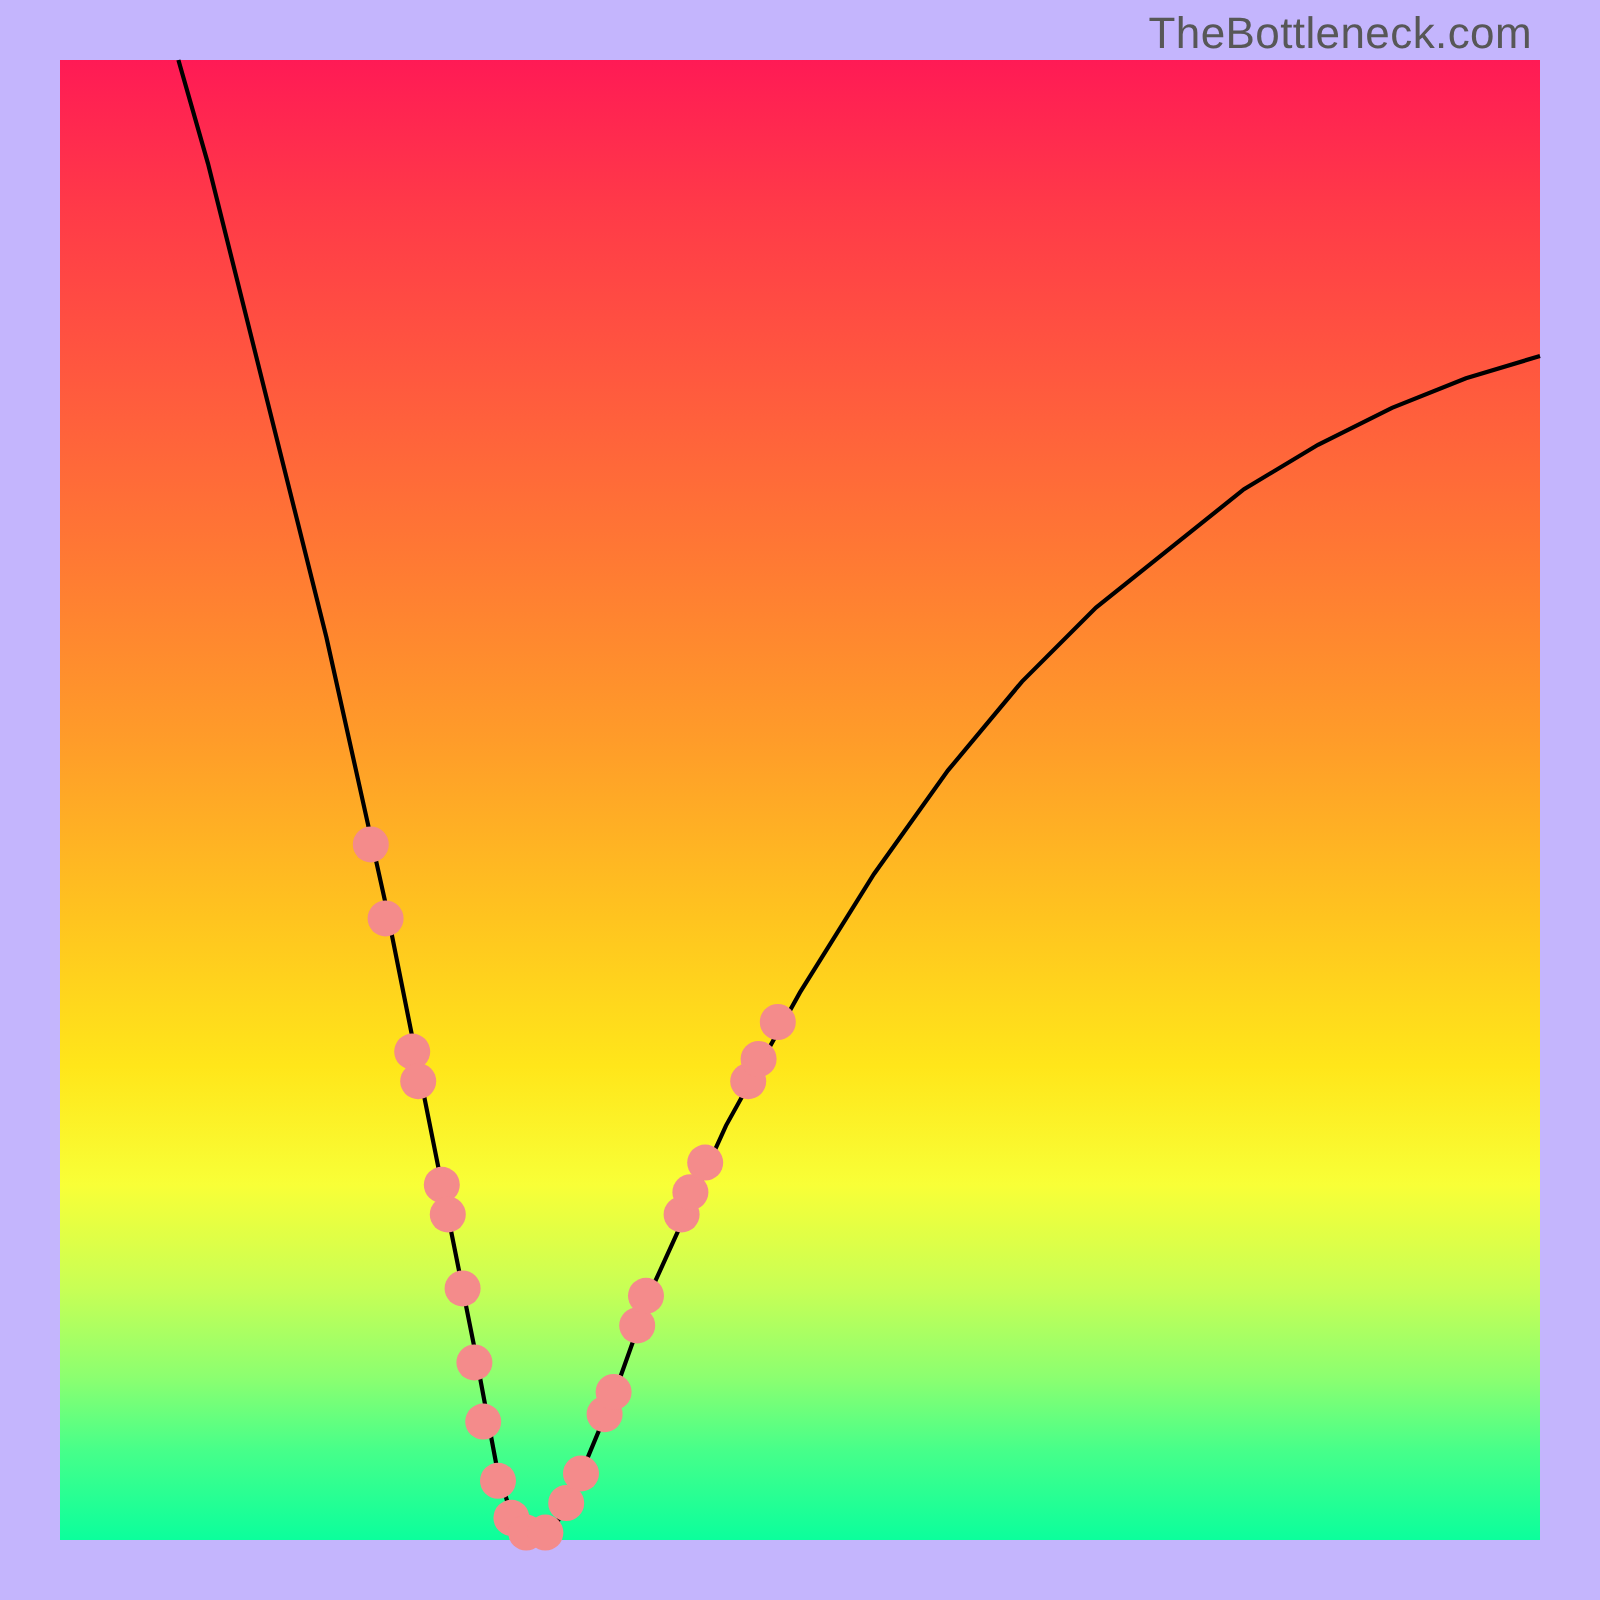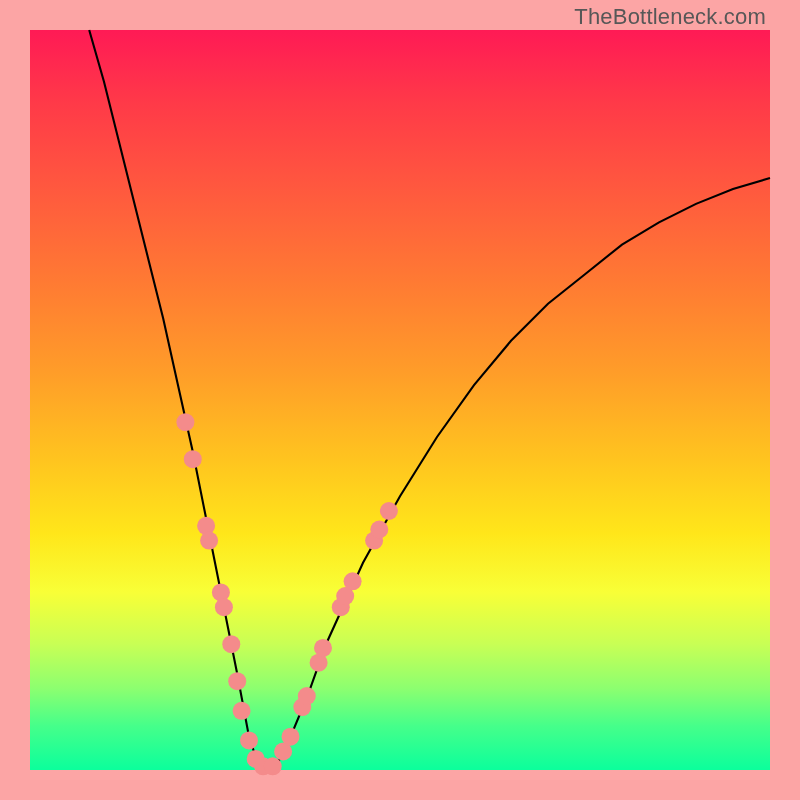--- a/index.html
+++ b/index.html
@@ -7,21 +7,21 @@
     padding: 0;
     width: 800px;
     height: 800px;
     background: #000;
     overflow: hidden;
     font-family: Arial, Helvetica, sans-serif;
   }
   .frame {
     position: absolute;
     inset: 0;
-    background: #fca5a5;
+    background: #c4b5fd;
     padding-left: 42px;
   }
   .plot {
     position: absolute;
     left: 30px;
     top: 30px;
     width: 740px;
     height: 740px;
     
     background: linear-gradient(

